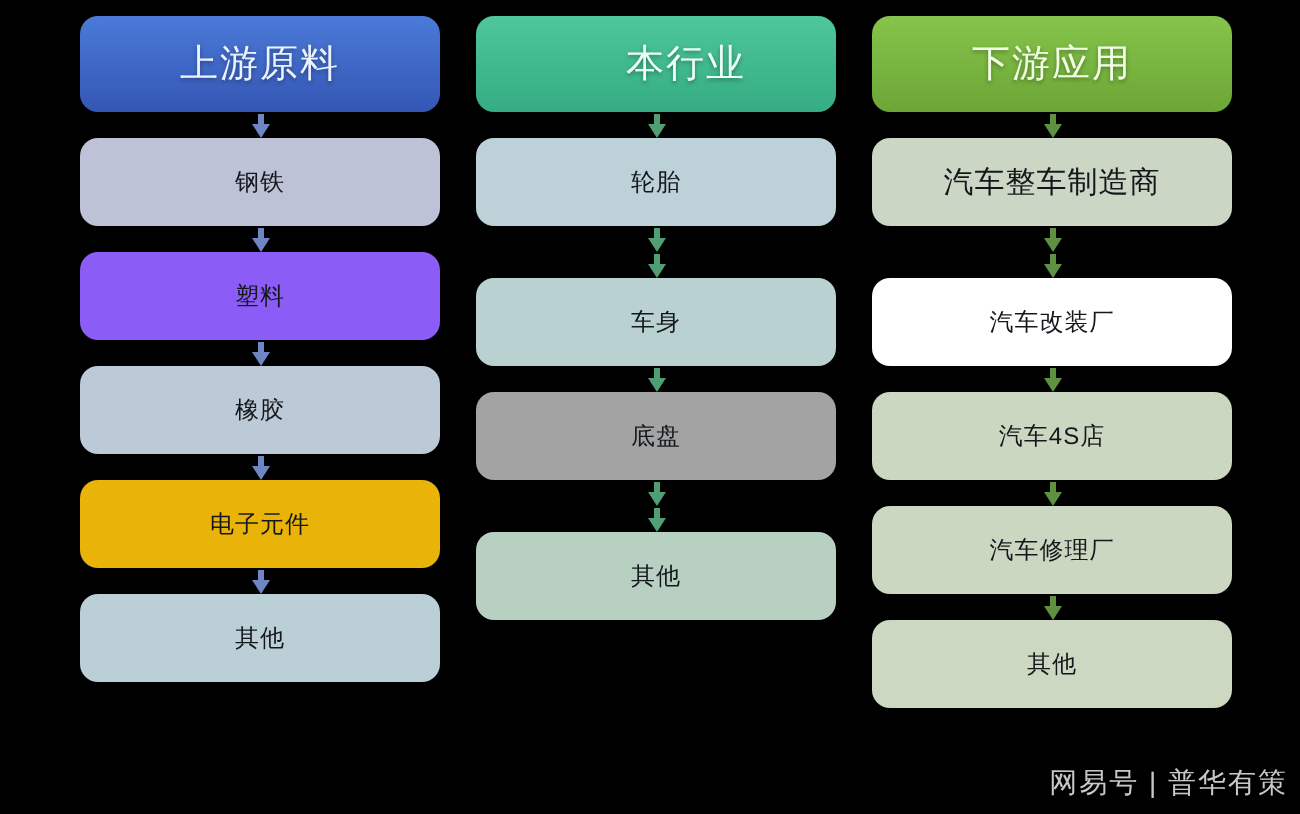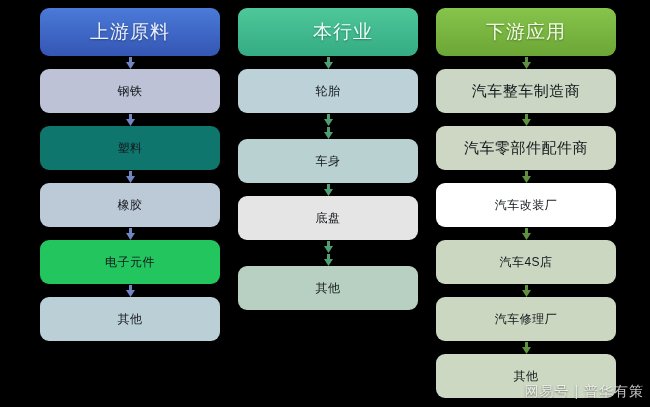--- a/index.html
+++ b/index.html
@@ -73,35 +73,35 @@
           <polygon points="0,5 9,5 4.5,12" fill="#6f86c4"></polygon>
         </svg>
       </div>
       <div class="node" style="background: rgb(189, 194, 214);">钢铁</div>
       <div class="arrow">
         <svg width="9" height="12" viewBox="0 0 9 12">
           <rect x="3" y="0" width="3" height="6" fill="#6f86c4"></rect>
           <polygon points="0,5 9,5 4.5,12" fill="#6f86c4"></polygon>
         </svg>
       </div>
-      <div class="node" style="background: #0f766e;">塑料</div>
+      <div class="node" style="background: #8b5cf6;">塑料</div>
       <div class="arrow">
         <svg width="9" height="12" viewBox="0 0 9 12">
           <rect x="3" y="0" width="3" height="6" fill="#6f86c4"></rect>
           <polygon points="0,5 9,5 4.5,12" fill="#6f86c4"></polygon>
         </svg>
       </div>
       <div class="node" style="background: rgb(188, 201, 215);">橡胶</div>
       <div class="arrow">
         <svg width="9" height="12" viewBox="0 0 9 12">
           <rect x="3" y="0" width="3" height="6" fill="#6f86c4"></rect>
           <polygon points="0,5 9,5 4.5,12" fill="#6f86c4"></polygon>
         </svg>
       </div>
-      <div class="node" style="background: #22c55e;">电子元件</div>
+      <div class="node" style="background: #eab308;">电子元件</div>
       <div class="arrow">
         <svg width="9" height="12" viewBox="0 0 9 12">
           <rect x="3" y="0" width="3" height="6" fill="#6f86c4"></rect>
           <polygon points="0,5 9,5 4.5,12" fill="#6f86c4"></polygon>
         </svg>
       </div>
       <div class="node" style="background: rgb(186, 207, 214);">其他</div>
     </div>
     <div class="column">
       <div class="col-head" style="background: linear-gradient(rgb(78, 199, 154) 0%, rgb(53, 172, 131) 100%); color: rgb(234, 255, 246); padding-left: 30px;">本行业</div>
@@ -124,21 +124,21 @@
           <polygon points="0,5 9,5 4.5,12" fill="#4f9e74"></polygon>
         </svg>
       </div>
       <div class="node" style="background: rgb(185, 209, 208);">车身</div>
       <div class="arrow">
         <svg width="9" height="12" viewBox="0 0 9 12">
           <rect x="3" y="0" width="3" height="6" fill="#4f9e74"></rect>
           <polygon points="0,5 9,5 4.5,12" fill="#4f9e74"></polygon>
         </svg>
       </div>
-      <div class="node" style="background: #e5e5e5;">底盘</div>
+      <div class="node" style="background: #a3a3a3;">底盘</div>
       <div class="arrow">
         <svg width="9" height="12" viewBox="0 0 9 12">
           <rect x="3" y="0" width="3" height="6" fill="#4f9e74"></rect>
           <polygon points="0,5 9,5 4.5,12" fill="#4f9e74"></polygon>
         </svg>
       </div>
       <div class="arrow">
         <svg width="9" height="12" viewBox="0 0 9 12">
           <rect x="3" y="0" width="3" height="6" fill="#4f9e74"></rect>
           <polygon points="0,5 9,5 4.5,12" fill="#4f9e74"></polygon>
@@ -154,21 +154,20 @@
           <polygon points="0,5 9,5 4.5,12" fill="#5f9140"></polygon>
         </svg>
       </div>
       <div class="node small" style="background: rgb(204, 214, 196);">汽车整车制造商</div>
       <div class="arrow">
         <svg width="9" height="12" viewBox="0 0 9 12">
           <rect x="3" y="0" width="3" height="6" fill="#5f9140"></rect>
           <polygon points="0,5 9,5 4.5,12" fill="#5f9140"></polygon>
         </svg>
       </div>
-      <div class="node small" style="background: rgb(205, 215, 195);">汽车零部件配件商</div>
       <div class="arrow">
         <svg width="9" height="12" viewBox="0 0 9 12">
           <rect x="3" y="0" width="3" height="6" fill="#5f9140"></rect>
           <polygon points="0,5 9,5 4.5,12" fill="#5f9140"></polygon>
         </svg>
       </div>
       <div class="node" style="background: #ffffff;">汽车改装厂</div>
       <div class="arrow">
         <svg width="9" height="12" viewBox="0 0 9 12">
           <rect x="3" y="0" width="3" height="6" fill="#5f9140"></rect>

